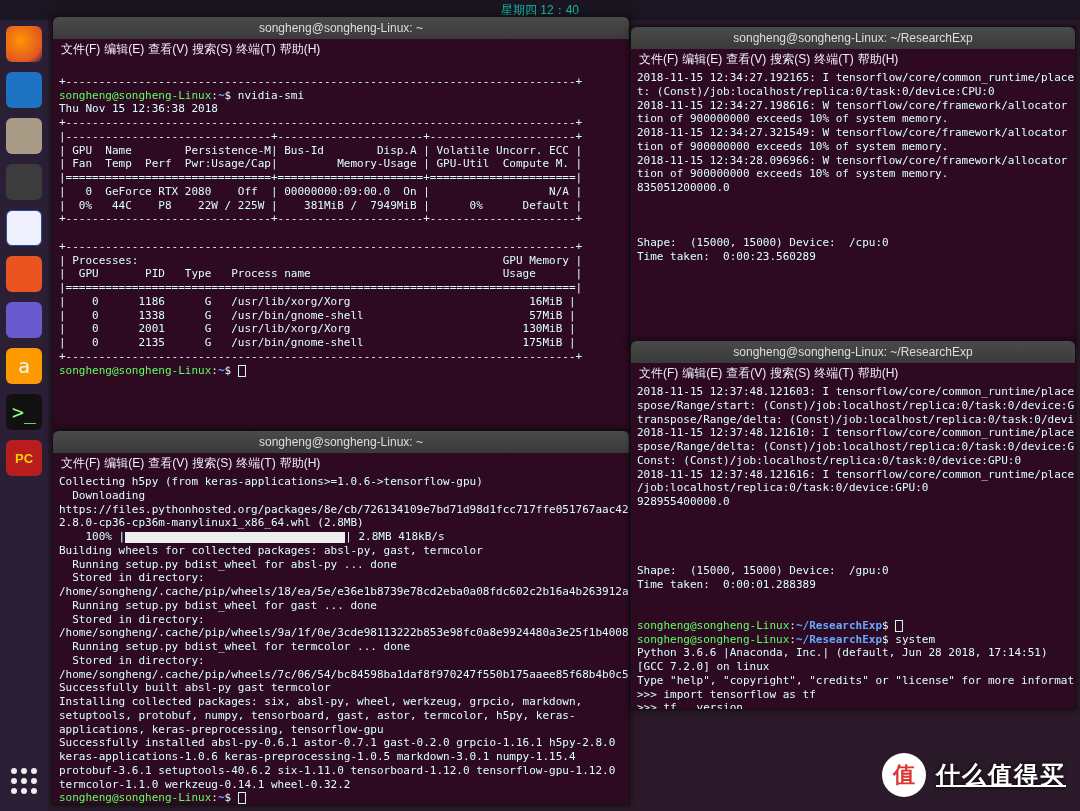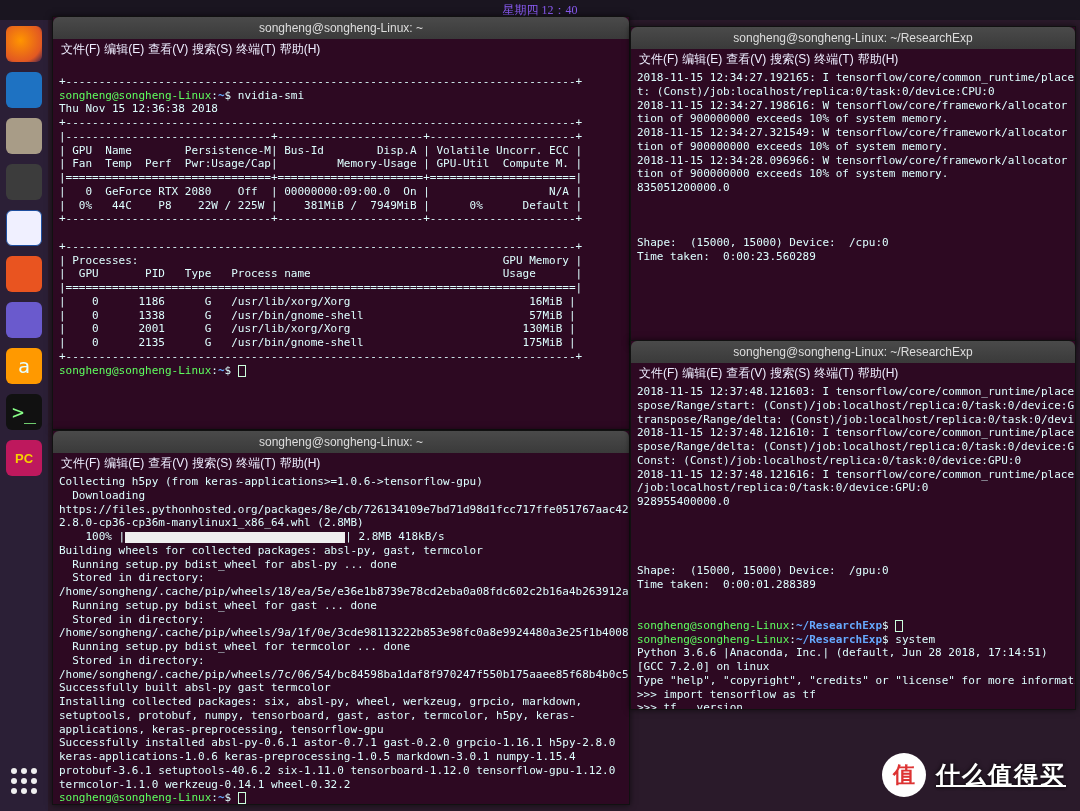--- a/index.html
+++ b/index.html
@@ -9,23 +9,23 @@
     font-family: "DejaVu Sans Mono", "Liberation Mono", monospace;
     font-size: 11px;
     color: #e6ffff;
     overflow: hidden;
     position: relative;
   }
   
   .topbar {
     position: absolute; top: 0; left: 0; right: 0; height: 20px;
     background: #1a1520;
-    color: #8b5cf6;
+    color: #14b8a6;
     display: flex; justify-content: center; align-items: center;
-    font-family: Liberation Serif, serif; font-size: 12px;
+    font-family: Liberation Sans, sans-serif; font-size: 12px;
   }
 
   
   .dock {
     position: absolute; left: 0; top: 20px; bottom: 0;
     width: 48px;
     background: #2b1f36;
     display: flex; flex-direction: column; align-items: center;
     padding-top: 6px; gap: 10px;
   }
@@ -36,21 +36,21 @@
   }
   .dock .firefox { background: radial-gradient(circle at 40% 40%, #ff9500, #e25822 70%, #331e50); }
   .dock .thunderbird { background: #1e72c2; }
   .dock .files { background: #a89c87; }
   .dock .rhythmbox { background: #3c3c3c; }
   .dock .writer { background: #f0f0ff; border:1px solid #1e4fa0;}
   .dock .soft { background: #e95420; }
   .dock .help { background: #6a5acd; }
   .dock .amazon { background: #ff9900; }
   .dock .term { background: #111; color:#8f8; }
-  .dock .pycharm { background: #be185d; color:#f7d100; font-weight:bold; font-family:sans-serif; font-size:13px;}
+  .dock .pycharm { background: #b91c1c; color:#f7d100; font-weight:bold; font-family:sans-serif; font-size:13px;}
   .dock .apps {
     margin-top: auto; margin-bottom: 12px;
     width: 36px; height: 36px;
     display: grid; grid-template-columns: repeat(3,6px); grid-template-rows: repeat(3,6px);
     gap: 4px; justify-content: center; align-content: center;
   }
   .dock .apps span { background: #eee; border-radius: 50%; }
 
   
   .termwin {

